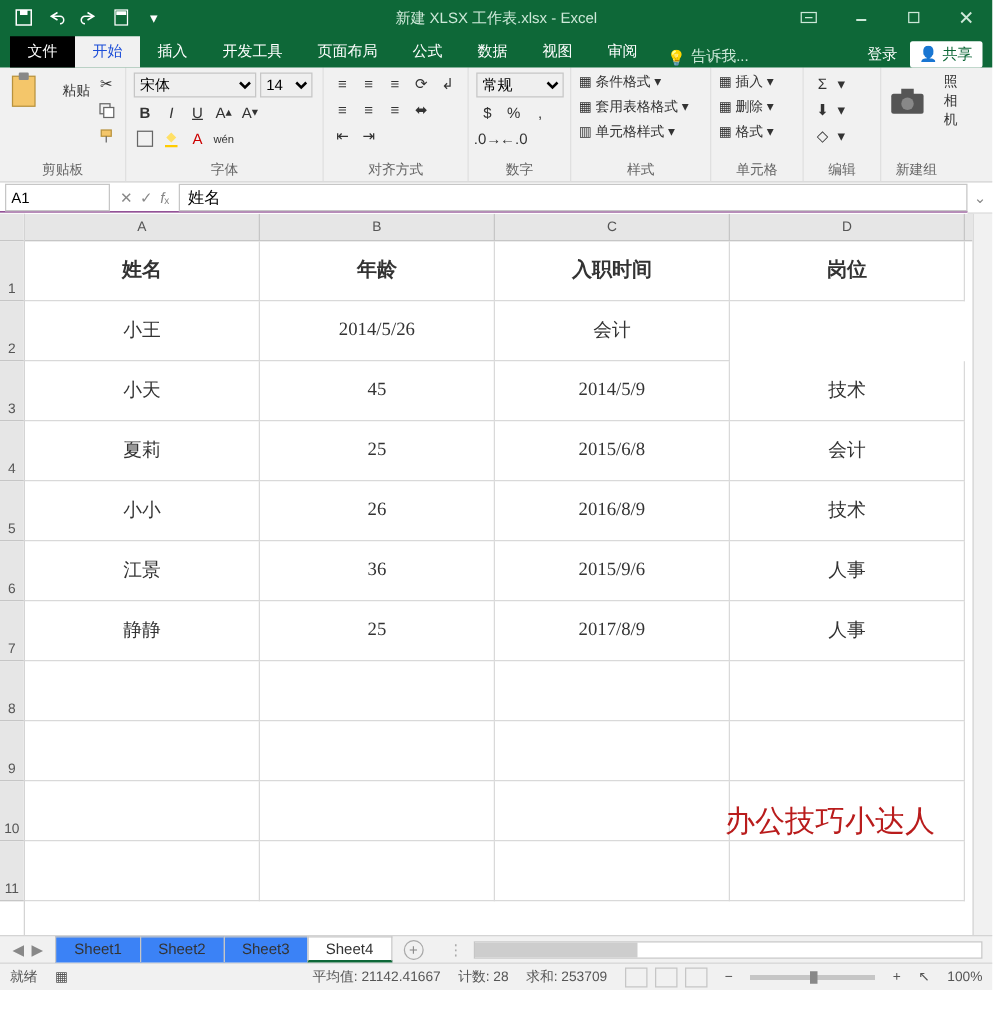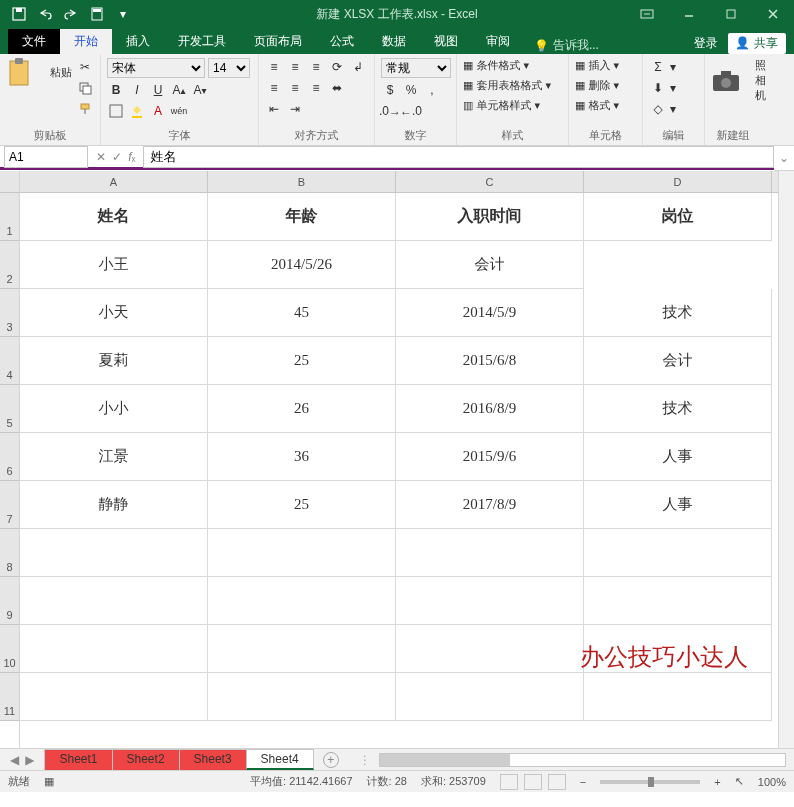--- a/index.html
+++ b/index.html
@@ -32,21 +32,21 @@
 .big-btn .ic { width: 28px; height: 28px; display: flex; align-items: center; justify-content: center; }
 .col { display: flex; flex-direction: column; gap: 3px; }
 .row { display: flex; align-items: center; gap: 3px; }
 .small-ic { width: 18px; height: 18px; display: flex; align-items: center; justify-content: center; cursor: pointer; }
 select.fontname { width: 98px; height: 20px; font-size: 12px; border: 1px solid #c6c6c6; }
 select.fontsize { width: 42px; height: 20px; font-size: 12px; border: 1px solid #c6c6c6; }
 .btn-txt { font-size: 11px; cursor: pointer; display: flex; align-items: center; gap: 3px; }
 
 
 .fbar-wrap { display:flex; }
-.fbar { height: 24px; border-bottom: 3px solid #701a75; display: flex; align-items: center; flex:1; }
+.fbar { height: 24px; border-bottom: 1px solid #701a75; display: flex; align-items: center; flex:1; }
 .namebox { width: 84px; height: 22px; border: 1px solid #c6c6c6; margin-left: 4px; font-size: 12px; padding-left: 4px; }
 .fbar-icons { display: flex; align-items: center; gap: 6px; padding: 0 8px; color: #888; }
 .fbar-input { flex: 1; height: 22px; border: 1px solid #c6c6c6; font-size: 13px; padding-left: 6px; }
 .fbar-exp { width: 20px; text-align:center; border-bottom:1px solid #d4d4d4; line-height:24px; color:#888;}
 
 
 .grid-wrap { position: relative; height: 577px; display: flex; }
 .row-hdrs { width: 20px; border-right: 1px solid #d4d4d4; }
 .corner { height: 22px; background: #e6e6e6; border-bottom: 1px solid #c6c6c6; }
 .rh { height: 48px; background: #e6e6e6; border-bottom: 1px solid #c6c6c6; text-align: center; font-size: 11px; color: #555; display:flex; align-items:flex-end; justify-content:center; padding-bottom:3px;}
@@ -58,21 +58,21 @@
 .cell { border-right: 1px solid #d9d9d9; border-bottom: 1px solid #d9d9d9; display: flex; align-items: center; justify-content: center; font-size: 15px; font-family: SimSun, serif; }
 .crow.hdr .cell { font-weight: bold; font-size: 16px; }
 .watermark { position: absolute; right: 30px; top: 470px; color: #b91c1c; font-size: 24px; font-family: SimSun, serif; }
 .cw1 { width: 188px; } .cw2 { width: 188px; } .cw3 { width: 188px; } .cw4 { width: 188px; }
 .vscroll { width: 16px; border-left:1px solid #d4d4d4; background:#f1f1f1; }
 
 
 .sheet-bar { height: 22px; border-top: 1px solid #d4d4d4; display: flex; align-items: center; background: #f1f1f1; font-size: 12px; }
 .sheet-nav { display: flex; gap: 6px; padding: 0 10px; color: #888; }
 .sheet-tabs { display: flex; }
-.stab { padding: 2px 14px; border: 1px solid #c6c6c6; border-bottom: none; background: #ef4444; margin-right: -1px; cursor: pointer; }
+.stab { padding: 2px 14px; border: 1px solid #c6c6c6; border-bottom: none; background: #3b82f6; margin-right: -1px; cursor: pointer; }
 .stab.active { background: #fff; border-bottom: 2px solid #0e6838; }
 .add-sheet { margin-left: 10px; width:16px; height:16px; border:1px solid #aaa; border-radius:50%; text-align:center; line-height:14px; font-size:12px; color:#888; }
 .hscroll { flex:1; margin:0 8px; height:14px; border:1px solid #c6c6c6; position:relative; background:#fff; }
 .hscroll-thumb { position:absolute; left:0; width:130px; height:100%; background:#cdcdcd; }
 
 
 .status { height: 22px; background: #f1f1f1; border-top: 1px solid #d4d4d4; display: flex; align-items: center; font-size: 11px; color: #555; padding: 0 8px; gap: 14px; }
 .status .spacer { flex: 1; }
 .zoom-slider { width: 100px; height: 4px; background: #c6c6c6; position: relative; }
 .zoom-slider .thumb { position:absolute; left:48px; top:-3px; width:6px; height:10px; background:#888; }

